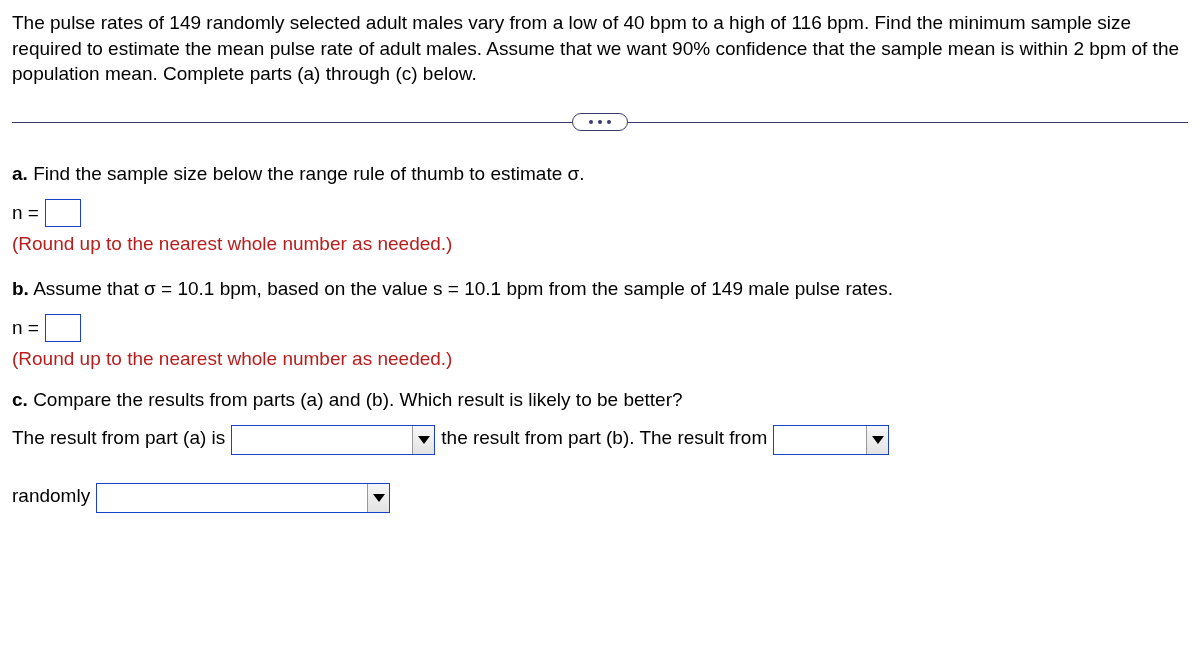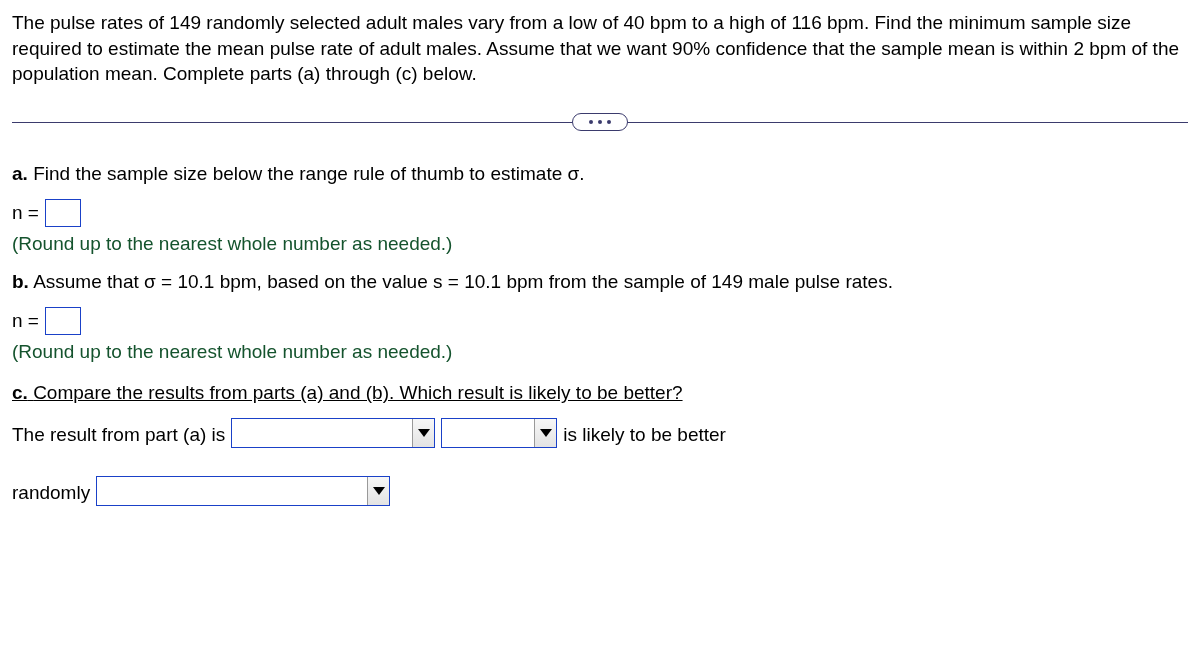--- a/index.html
+++ b/index.html
@@ -43,38 +43,38 @@
     display: flex;
     gap: 5px;
   }
   .dot {
     width: 4px; height: 4px;
     border-radius: 50%;
     background: #3b3b6d;
   }
   .part { margin: 10px 0 12px 0; }
   .bold { font-weight: bold; }
-  .hint { color: #14532d; }
+  .hint { color: #b91c1c; }
   .answer-row {
     display: flex;
     align-items: center;
     gap: 6px;
     margin: 10px 0 4px 0;
   }
   .input-box {
     display: inline-block;
     width: 36px;
     height: 28px;
     border: 1.5px solid #1a41c8;
     background: #fff;
   }
   .flow {
     display: flex;
     flex-wrap: wrap;
-    align-items: flex-end;
+    align-items: flex-start;
     gap: 2px 6px;
     margin-top: 10px;
     row-gap: 14px;
   }
   .dropdown {
     position: relative;
     display: inline-flex;
     align-items: center;
     border: 1.5px solid #1a41c8;
     height: 30px;
@@ -123,51 +123,51 @@
   <span class="bold">a.</span>
   <span>Find the sample size below the range rule of thumb to estimate σ.</span>
 </div>
 
 <div class="answer-row">
   <span>n =</span>
   <span class="input-box"></span>
 </div>
 <div class="hint">(Round up to the nearest whole number as needed.)</div>
 
-<div class="part" style="margin-top:13px;">
+<div class="part" style="margin-top:20px;">
   <span class="bold">b.</span>
   <span>Assume that σ = 10.1 bpm, based on the value s = 10.1 bpm from the sample of 149 male pulse rates.</span>
 </div>
 
 <div class="answer-row">
   <span>n =</span>
   <span class="input-box"></span>
 </div>
 <div class="hint">(Round up to the nearest whole number as needed.)</div>
 
-<div class="part" style="margin-top:16px;text-decoration:underline;">
+<div class="part" style="margin-top:16px;">
   <span class="bold">c.</span>
   <span>Compare the results from parts (a) and (b). Which result is likely to be better?</span>
 </div>
 
 <div class="flow">
   <span>The result from part (a) is</span>
   <span class="dropdown w180">
     <span class="dd-space"></span>
     <span class="dd-btn">
         <span class="tri"></span>
       </span>
   </span>
+  <span>the result from part (b). The result from</span>
   <span class="dropdown w120">
     <span class="dd-space"></span>
     <span class="dd-btn">
         <span class="tri"></span>
       </span>
   </span>
-  <span>is likely to be better</span>
   <span style="flex-basis:100%;height:0;"></span>
   <span>randomly</span>
   <span class="dropdown w260">
     <span class="dd-space"></span>
     <span class="dd-btn">
         <span class="tri"></span>
       </span>
   </span>
 </div>
 

